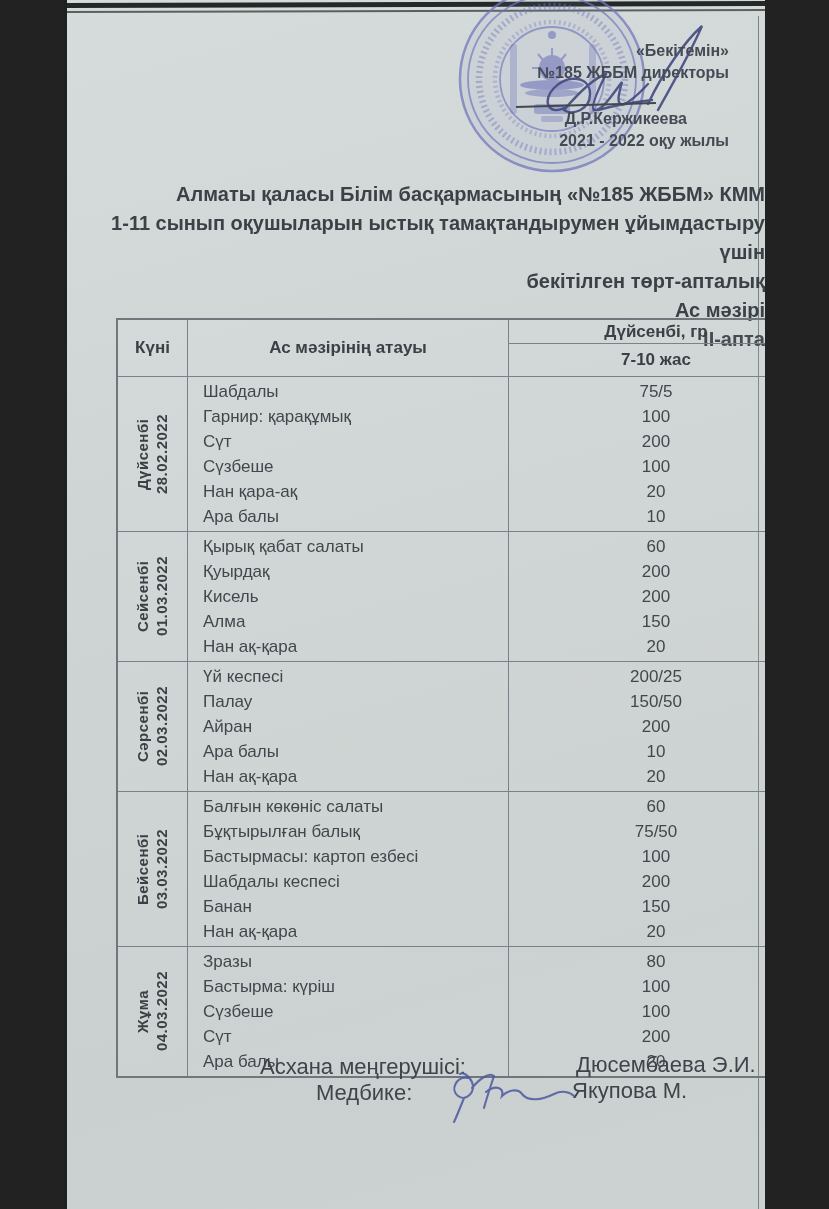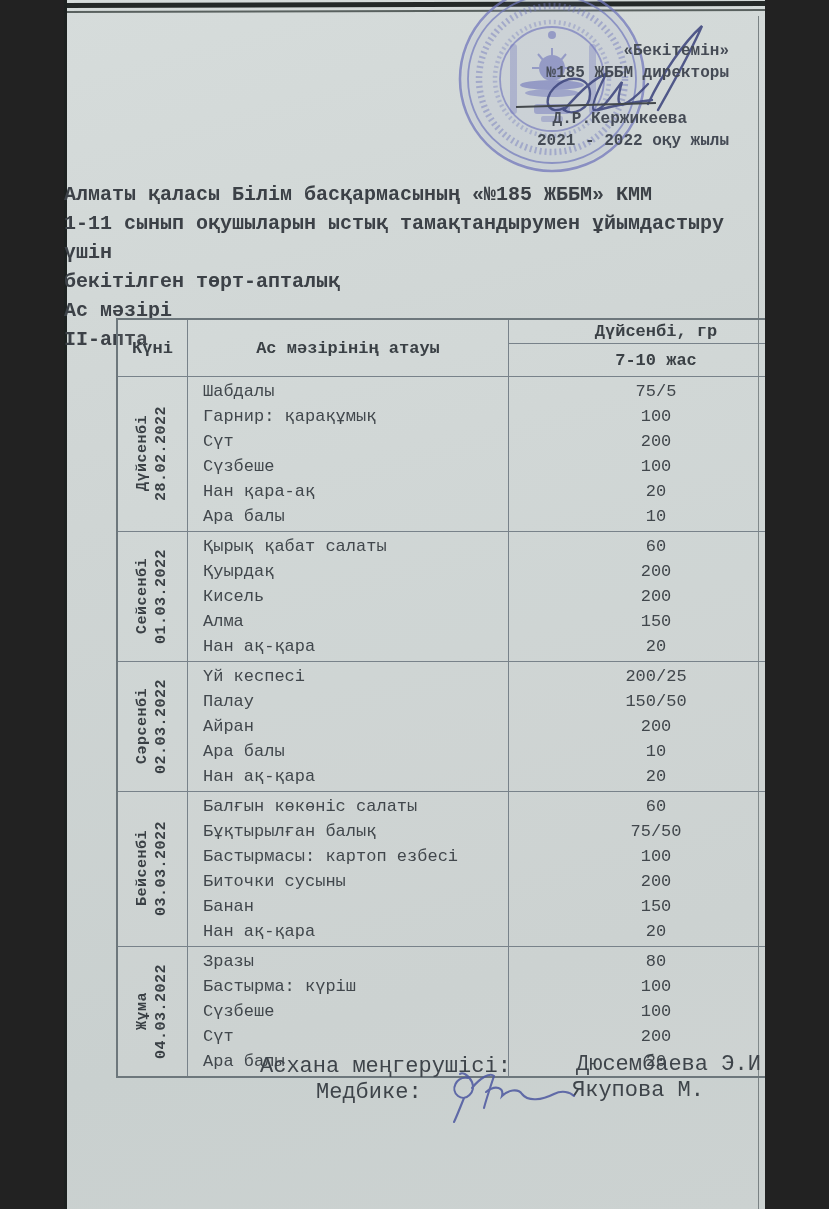--- a/index.html
+++ b/index.html
@@ -2,41 +2,41 @@
 <html><head>
 <meta charset="utf-8">
 <style>
   html,body{margin:0;padding:0;background:#222;}
   .page{
     position:relative;
     width:701px;height:1209px;
     margin:0 auto;
     background:linear-gradient(165deg,#d6dcdb 0%,#cfd5d4 38%,#c9d0cf 78%,#ccd2d1 100%);
     overflow:hidden;
-    font-family:Liberation Mono, monospace;
+    font-family:Liberation Sans, sans-serif;
     color:#3d4248;
   }
   
   .edge-top{position:absolute;top:2px;left:-4px;right:-4px;height:5px;background:#242928;transform:rotate(-0.18deg);}
   .edge-top2{position:absolute;top:10px;left:-4px;right:-4px;height:2px;background:#59615f;transform:rotate(-0.18deg);}
   .edge-left{position:absolute;top:0;left:0;width:3px;height:100%;background:#1d2120;}
   .edge-right{position:absolute;top:16px;right:6px;width:1px;height:1193px;background:#7a8284;}
 
   
   .stamp{position:absolute;left:378px;top:-18px;width:222px;height:222px;}
   
   .sig-director{position:absolute;left:438px;top:12px;width:230px;height:130px;}
   .sig-underline{position:absolute;left:452px;top:104px;width:140px;height:2px;background:#43484c;transform:rotate(-1.6deg);}
 
   
   .approval{position:absolute;top:40px;right:36px;text-align:right;font-weight:bold;font-size:16px;line-height:22px;color:#454b55;}
   .approval .indent{padding-right:42px;margin-top:24px;}
 
   
-  .titles{position:absolute;top:180px;left:0;width:100%;text-align:left;font-weight:bold;font-size:20px;line-height:29px;color:#3c4147;}
+  .titles{position:absolute;top:180px;left:0;width:100%;text-align:right;font-weight:bold;font-size:20px;line-height:29px;color:#3c4147;}
 
   
   .menu-table{
     position:absolute;left:52px;top:318px;width:685px;
     border:2px solid #6d777c;
     font-size:17px;color:#41474c;
     background:rgba(255,255,255,0.06);
   }
   .thead{display:grid;grid-template-columns:70px 321px 1fr;grid-template-rows:24px 32px;font-weight:bold;color:#3a4045;}
   .th{display:flex;align-items:center;justify-content:center;}
@@ -202,21 +202,21 @@
       <div class="day-cell">
         <div class="day-vert">
           <span class="day-name">Бейсенбі</span>
           <span class="day-date">03.03.2022</span>
         </div>
       </div>
       <div class="items-cell">
             <div class="item-name">Балғын көкөніс салаты</div>
             <div class="item-name">Бұқтырылған балық</div>
             <div class="item-name">Бастырмасы: картоп езбесі</div>
-            <div class="item-name">Биточки сусыны</div>
+            <div class="item-name">Шабдалы кеспесі</div>
             <div class="item-name">Банан</div>
             <div class="item-name">Нан ақ-қара</div>
           </div>
       <div class="amounts-cell">
             <div class="item-amount">60</div>
             <div class="item-amount">75/50</div>
             <div class="item-amount">100</div>
             <div class="item-amount">200</div>
             <div class="item-amount">150</div>
             <div class="item-amount">20</div>

